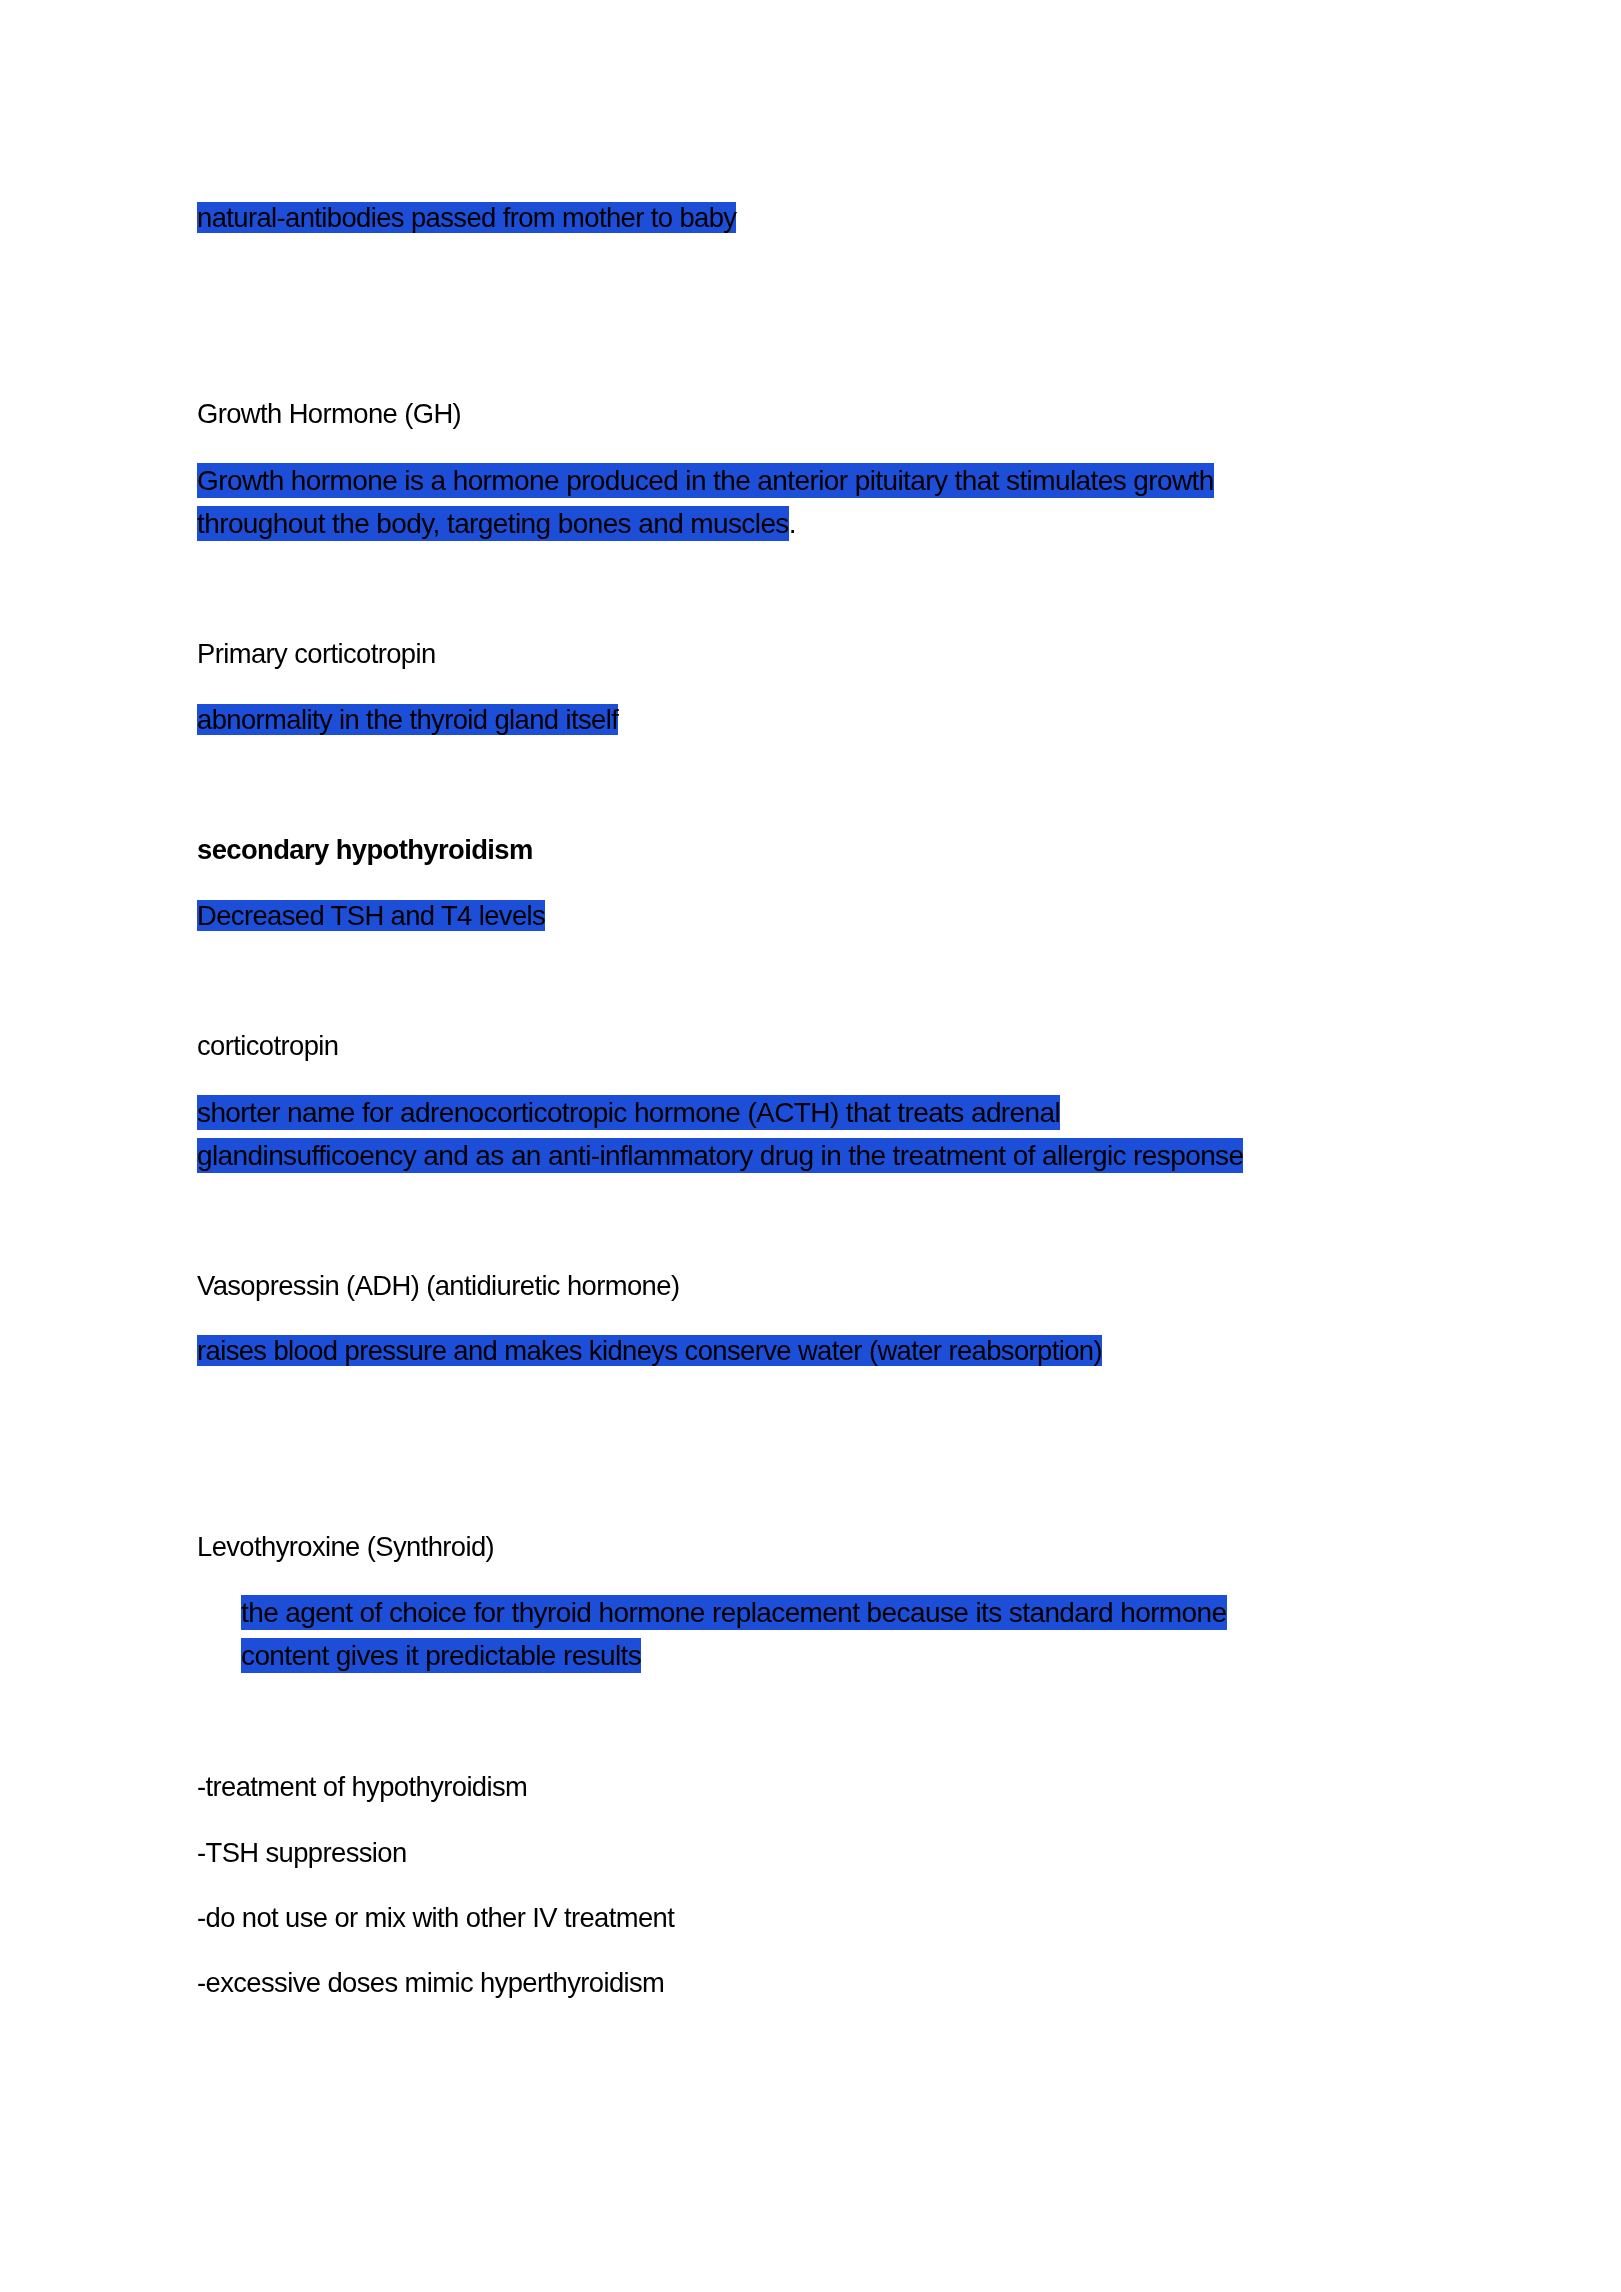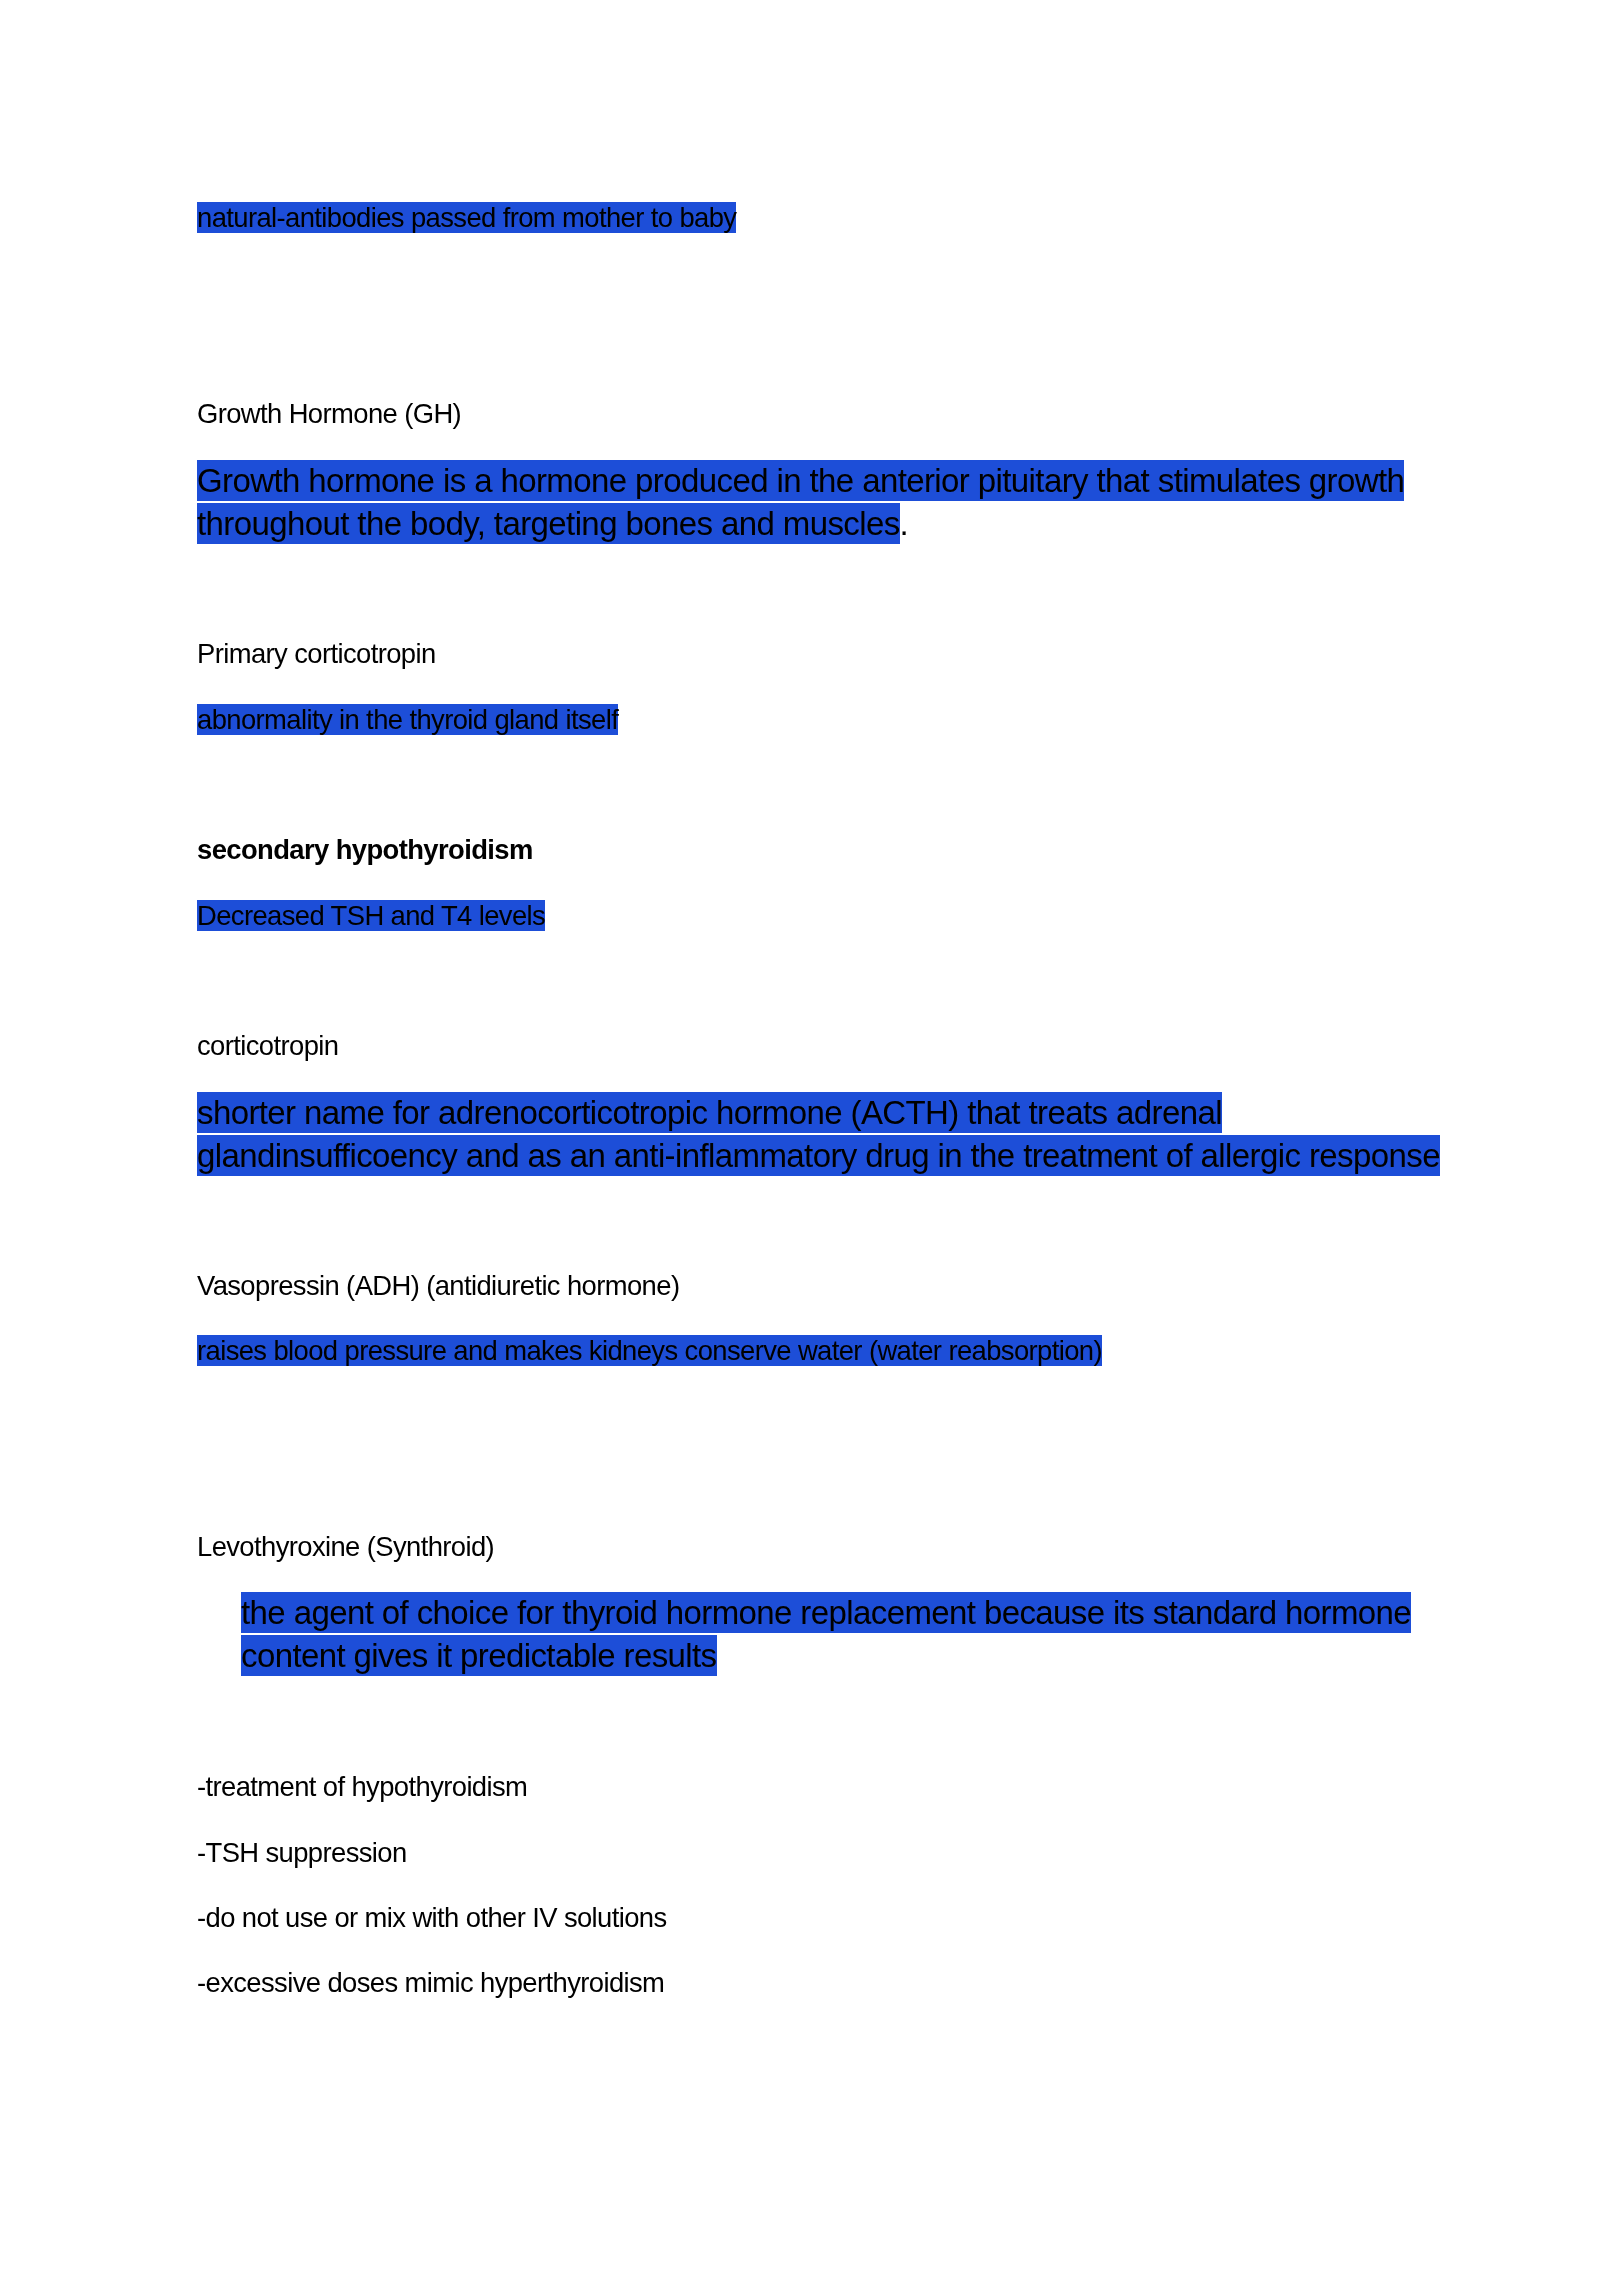--- a/index.html
+++ b/index.html
@@ -1,21 +1,21 @@
 <!DOCTYPE html>
 <html><head>
 <meta charset="utf-8">
 <style>
   html, body { margin: 0; padding: 0; background: #ffffff; }
   body { width: 1621px; height: 2293px; position: relative; overflow: hidden;
          font-family: "Liberation Sans", "DejaVu Sans", sans-serif; color: #000; }
   .line { position: absolute; left: 197px; font-size: 27.4px; line-height: 43px;
           white-space: nowrap; letter-spacing: -0.6px; }
   .hl { background: #1d4ed8; }
-  .para { position: absolute; left: 197px; font-size: 33px; line-height: 43px; letter-spacing: -0.6px; }
+  .para { position: absolute; left: 197px; font-size: 28px; line-height: 43px; letter-spacing: -0.6px; }
   .para span.row { display: block; white-space: nowrap; }
   .para span.row span.hl { padding: 2px 0; }
 </style>
 </head>
 <body>
 
 <div>
 
   <div class="line" style="top:196px;">
     <span class="hl">natural-antibodies passed from mother to baby</span>
@@ -49,17 +49,17 @@
   </div>
 
   <div class="line" style="top:1525px;">Levothyroxine (Synthroid)</div>
   <div class="para" style="top:1591px;padding-left:44px;">
     <span class="row"><span class="hl">the agent of choice for thyroid hormone replacement because its standard hormone</span></span>
     <span class="row"><span class="hl">content gives it predictable results</span></span>
   </div>
 
   <div class="line" style="top:1765px;">-treatment of hypothyroidism</div>
   <div class="line" style="top:1831px;">-TSH suppression</div>
-  <div class="line" style="top:1896px;">-do not use or mix with other IV solutions</div>
+  <div class="line" style="top:1896px;">-do not use or mix with other IV treatment</div>
   <div class="line" style="top:1961px;">-excessive doses mimic hyperthyroidism</div>
 
 </div>
 
 
 </body></html>

